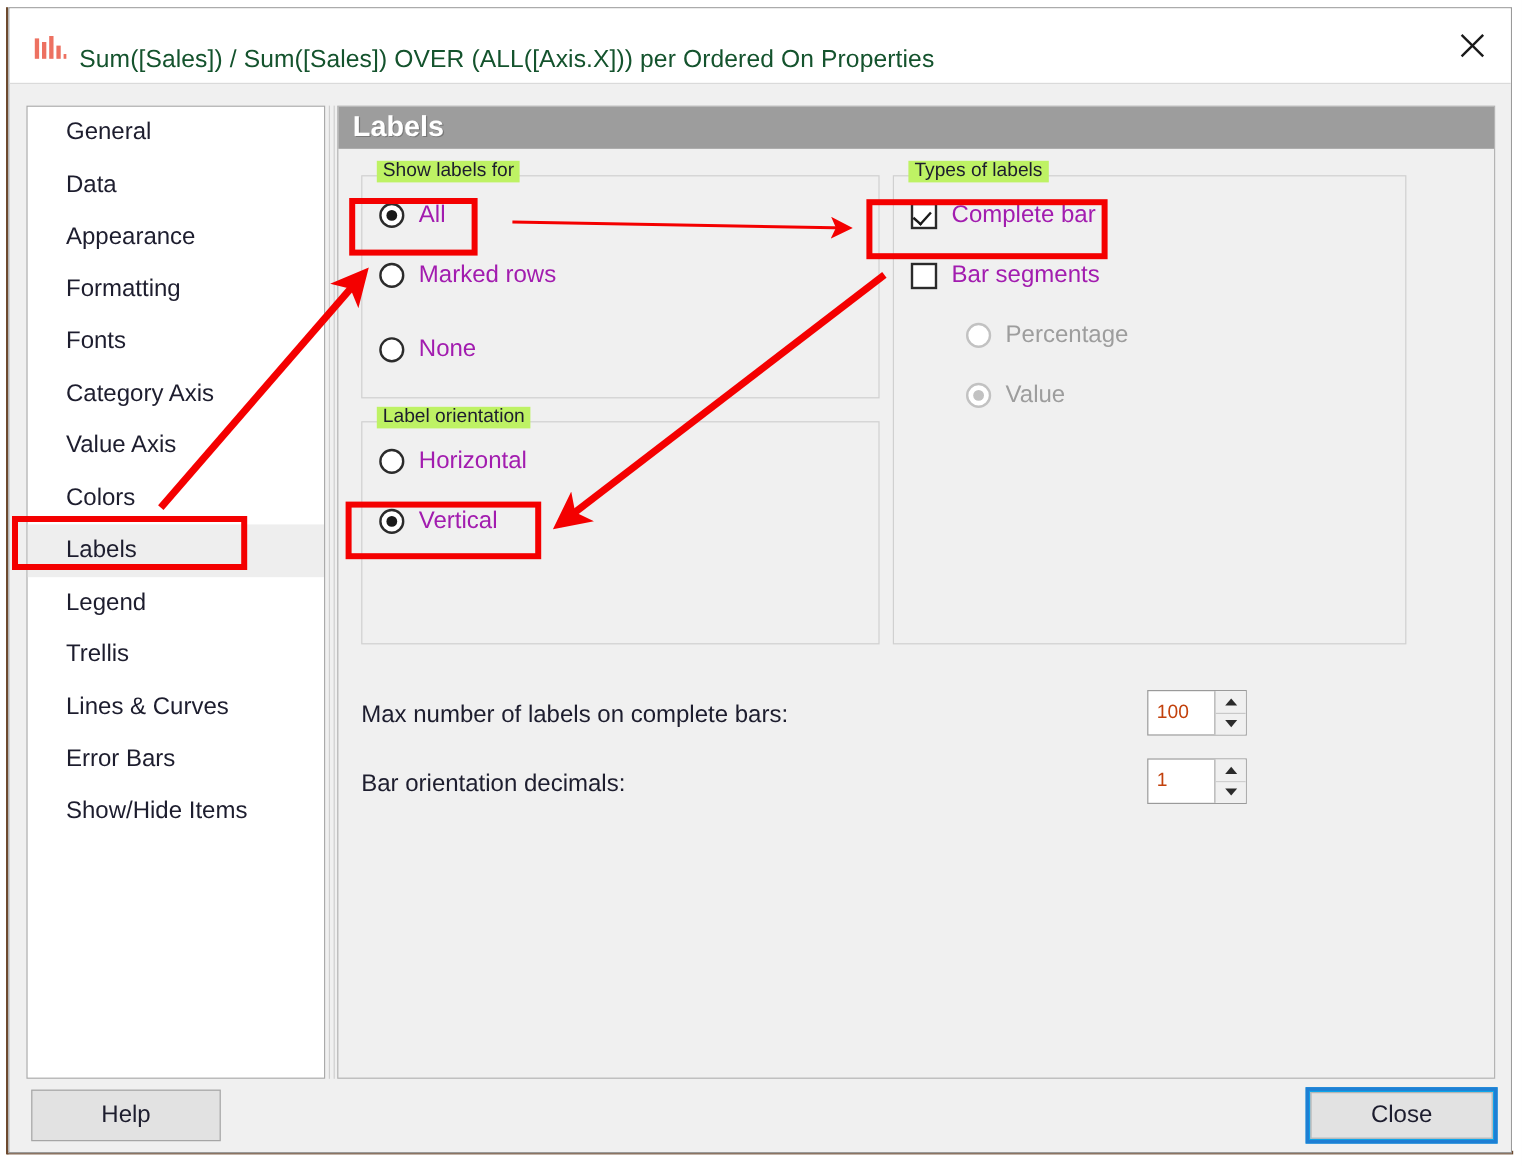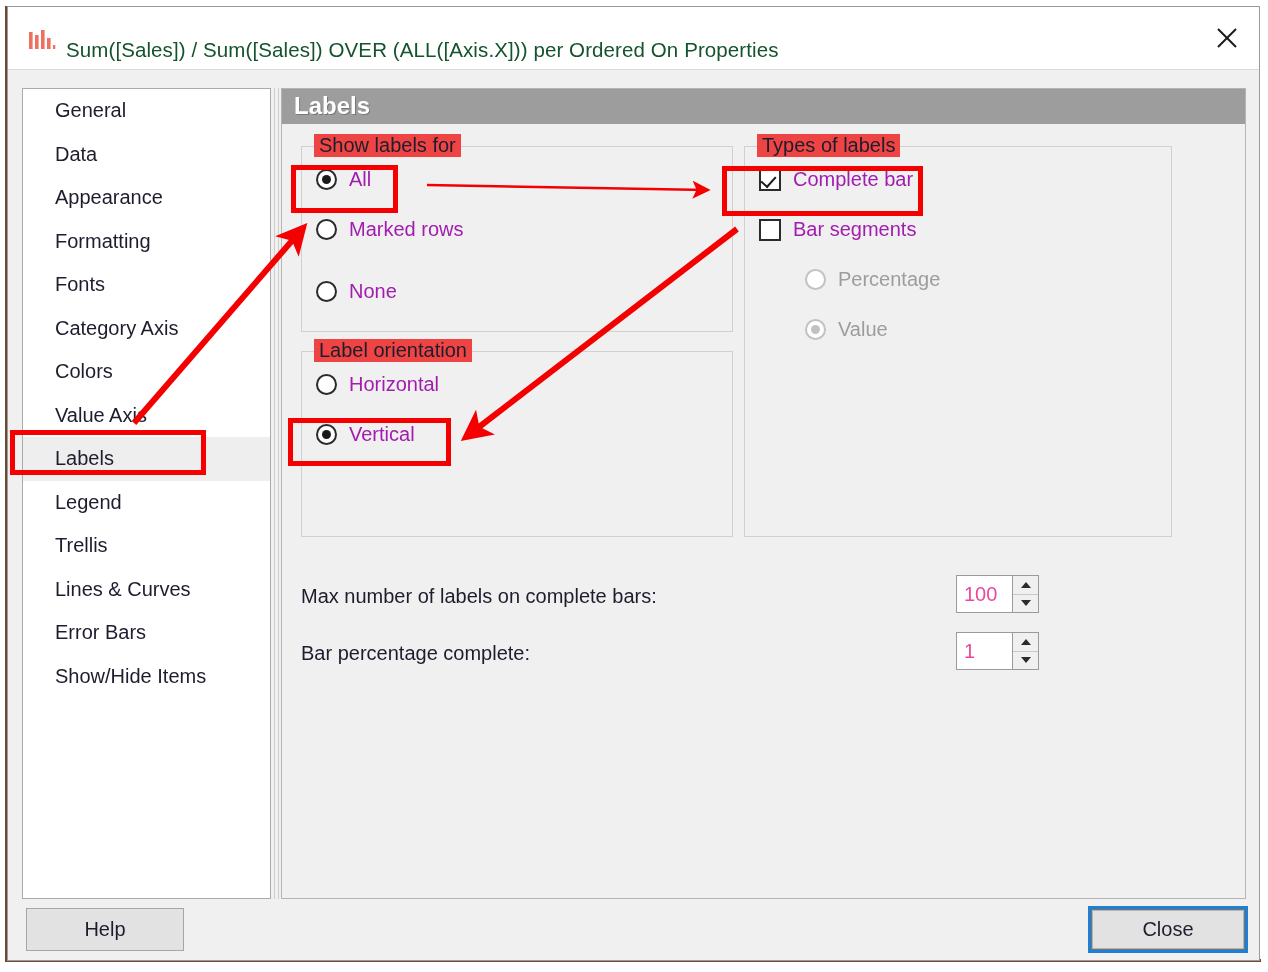--- a/index.html
+++ b/index.html
@@ -175,23 +175,23 @@
   
   .groupbox {
     position: absolute;
     border: 1px solid #d0d0d0;
     box-sizing: border-box;
   }
   .groupbox > .gb-title {
     position: absolute;
     top: -13px;
     left: 12px;
-    background: #ef4444;
+    background: #bef264;
     padding: 0 5px;
-    font-size: 20px;
+    font-size: 16px;
     color: #1d1d2e;
     white-space: nowrap;
   }
 
   .gb-show-labels { left: 19px; top: 57px; width: 432px; height: 186px; }
   .gb-orientation { left: 19px; top: 262px; width: 432px; height: 186px; }
   .gb-types       { left: 462px; top: 57px; width: 428px; height: 391px; }
 
   
   .opt {
@@ -262,22 +262,22 @@
     position: absolute;
     width: 83px;
     height: 38px;
     border: 1px solid #9a9a9a;
     background: #ffffff;
     box-sizing: border-box;
     display: flex;
   }
   .spinner .val {
     flex: 1;
-    font-size: 20px;
-    color: #ec4899;
+    font-size: 16px;
+    color: #c2410c;
     padding-left: 7px;
     display: flex;
     align-items: center;
   }
   .spin-btns {
     width: 25px;
     border-left: 1px solid #9a9a9a;
     display: flex;
     flex-direction: column;
     background: #f0f0f0;
@@ -318,21 +318,21 @@
   }
   .btn-help  { left: 18px;  top: 838px; width: 158px; height: 43px; }
   .btn-close-wrap {
     position: absolute;
     left: 1080px;
     top: 836px;
     width: 160px;
     height: 47px;
     border: 3px solid #1e7fd4;
     box-sizing: border-box;
-    background: #737373;
+    background: #0ea5e9;
     padding: 1px;
   }
   .btn-close {
     position: relative;
     left: 0; top: 0;
     width: 100%;
     height: 100%;
     background: #e2e2e2;
     border: 1px solid #b5b5b5;
   }
@@ -387,22 +387,22 @@
 
     <div class="dialog-body">
 
       <div class="sidebar">
         <div class="sidebar-item">General</div>
         <div class="sidebar-item">Data</div>
         <div class="sidebar-item">Appearance</div>
         <div class="sidebar-item">Formatting</div>
         <div class="sidebar-item">Fonts</div>
         <div class="sidebar-item">Category Axis</div>
+        <div class="sidebar-item">Value Axis</div>
         <div class="sidebar-item">Colors</div>
-        <div class="sidebar-item">Value Axis</div>
         <div class="sidebar-item selected">Labels</div>
         <div class="sidebar-item">Legend</div>
         <div class="sidebar-item">Trellis</div>
         <div class="sidebar-item">Lines &amp; Curves</div>
         <div class="sidebar-item">Error Bars</div>
         <div class="sidebar-item">Show/Hide Items</div>
       </div>
 
       <div class="split-bar"></div>
 
@@ -473,21 +473,21 @@
                   <span class="tri-up"></span>
                 </div>
               <div>
                   <span class="tri-down"></span>
                 </div>
             </div>
           </div>
         </div>
 
         <div class="spin-row">
-          <div class="spin-label" style="left:19px; top:553px;">Bar percentage complete:</div>
+          <div class="spin-label" style="left:19px; top:553px;">Bar orientation decimals:</div>
           <div class="spinner" style="left:674px; top:543px;">
             <div class="val">1</div>
             <div class="spin-btns">
               <div>
                   <span class="tri-up"></span>
                 </div>
               <div>
                   <span class="tri-down"></span>
                 </div>
             </div>

